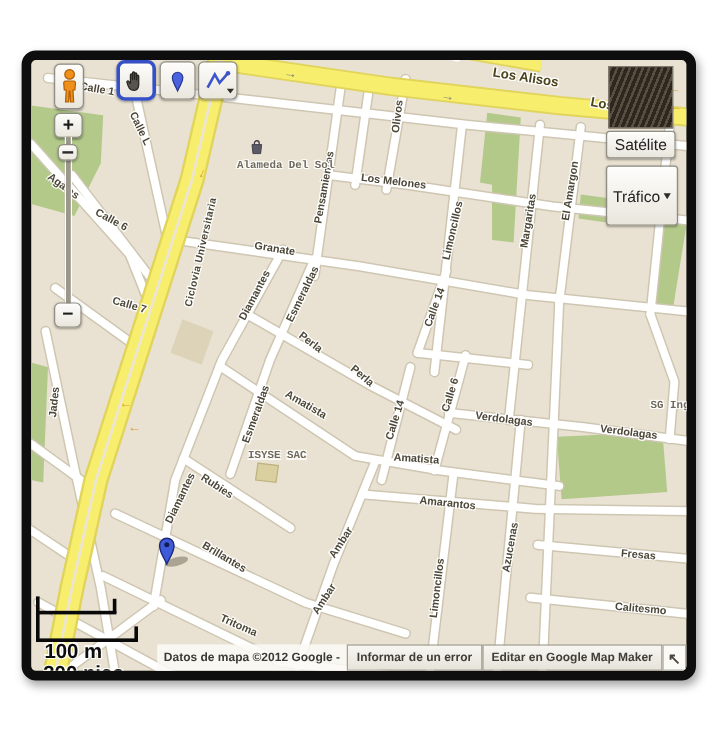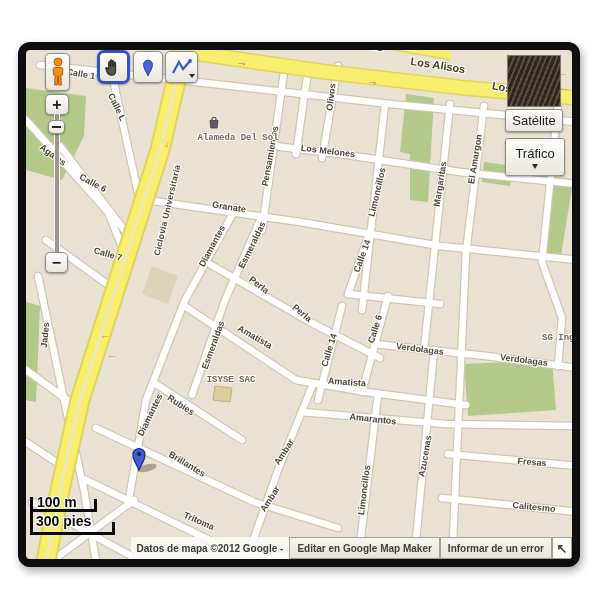--- a/index.html
+++ b/index.html
@@ -39,27 +39,27 @@
   .tool-line{left:139px;top:1px;width:33px;height:32px;}
   .dd-arrow{width:0;height:0;border-left:3.5px solid transparent;border-right:3.5px solid transparent;
             border-top:5px solid #2e2d28;}
   .tool-line .dd-arrow{position:absolute;right:2px;bottom:4px;border-left-width:3px;border-right-width:3px;border-top-width:4px;}
   
   .sat-thumb{position:absolute;left:481px;top:5px;width:54px;height:52px;border:1px solid #88robot;
      border:1px solid #807a6e;box-sizing:border-box;
      background:repeating-linear-gradient(112deg,#5a4e41 0 2px,#2e2720 2px 5px),
                 repeating-linear-gradient(0deg,rgba(0,0,0,.45) 0 3px,rgba(160,135,105,.25) 3px 6px),#38302a;}
   .btn-sat{left:479px;top:59px;width:58px;height:23px;font-size:13px;color:#1f1f1f;border-radius:3px;}
-  .btn-traf{left:479px;top:88px;width:60px;height:38px;font-size:13px;color:#1f1f1f;border-radius:3px;
-            flex-direction:column;gap:3px;}
+  .btn-traf{left:479px;top:88px;width:60px;height:50px;font-size:13px;color:#1f1f1f;border-radius:3px;
+            flex-direction:row;gap:3px;}
   
   .scale{position:absolute;left:4px;top:444px;width:100px;height:46px;pointer-events:none;}
-  .scale .txt{position:absolute;font-size:14px;font-weight:bold;color:#0c0c0c;
+  .scale .txt{position:absolute;font-size:17px;font-weight:bold;color:#0c0c0c;
     text-shadow:-1px -1px 0 rgba(255,255,255,.85),1px -1px 0 rgba(255,255,255,.85),
-                -1px 1px 0 rgba(255,255,255,.85),1px 1px 0 rgba(255,255,255,.85);}
+                -1px 1px 0 rgba(255,255,255,.85),1px 1px 0 rgba(255,255,255,.85);margin-top:39px;}
   .scale .vbar{position:absolute;left:0;top:3px;width:3px;height:38px;background:#090909;}
   .scale .mline{position:absolute;left:0;top:15px;width:67px;height:3px;background:#090909;}
   .scale .mtick{position:absolute;left:64px;top:5px;width:3px;height:12px;background:#090909;}
   .scale .pline{position:absolute;left:0;top:38px;width:85px;height:3px;background:#090909;}
   .scale .ptick{position:absolute;left:82px;top:28px;width:3px;height:12px;background:#090909;}
   .scale .mtext{left:7px;top:0px;}
   .scale .ptext{left:6px;top:19px;}
   
   .attrib{position:absolute;right:0;bottom:0;height:22px;display:flex;align-items:stretch;z-index:30;}
   .attrib .copy{background:rgba(250,249,245,.88);font-size:10px;font-weight:bold;color:#3a3a35;
@@ -304,20 +304,20 @@
         <span class="txt ptext">300 pies</span>
         <span class="vbar"></span>
         <span class="mline"></span>
         <span class="mtick"></span>
         <span class="pline"></span>
         <span class="ptick"></span>
       </div>
 
       <div class="attrib">
         <span class="copy">Datos de mapa ©2012 Google -</span>
+        <span class="abtn">Informar de un error</span>
         <span class="abtn">Editar en Google Map Maker</span>
-        <span class="abtn">Informar de un error</span>
         <span class="corner">↖</span>
       </div>
 
     </div>
   </div>
 </div>
 
 </body></html>

